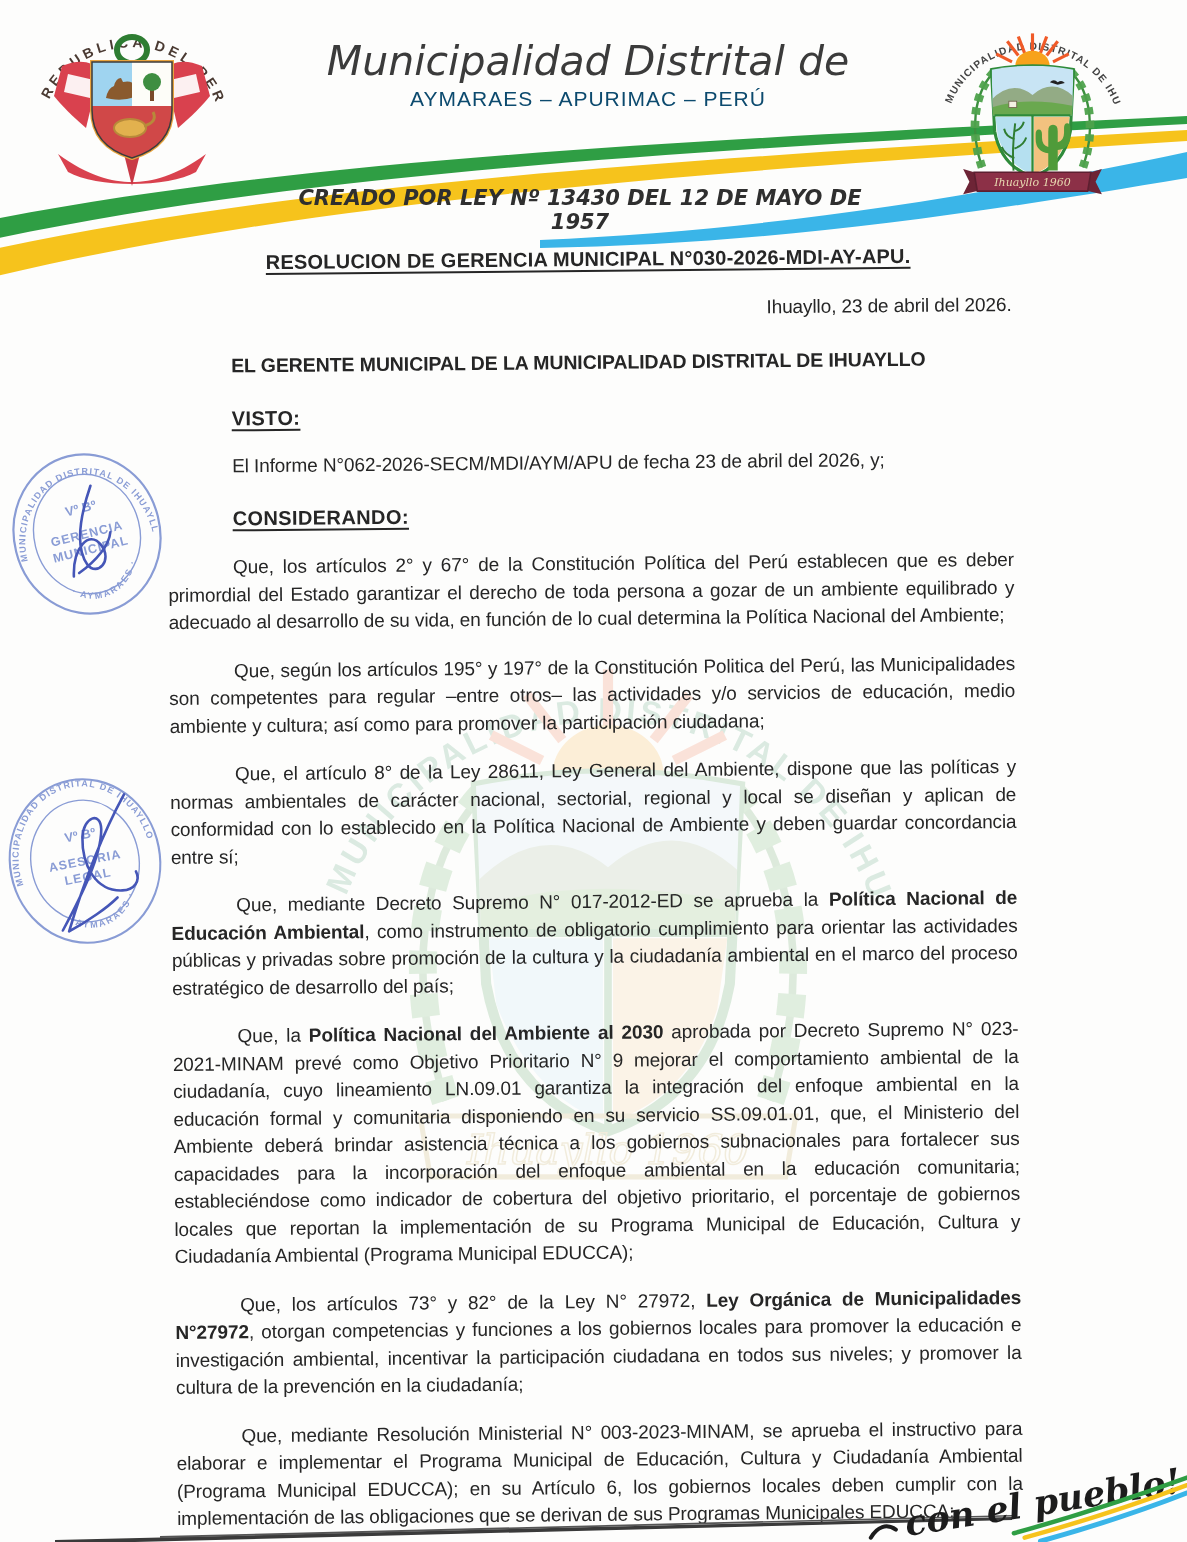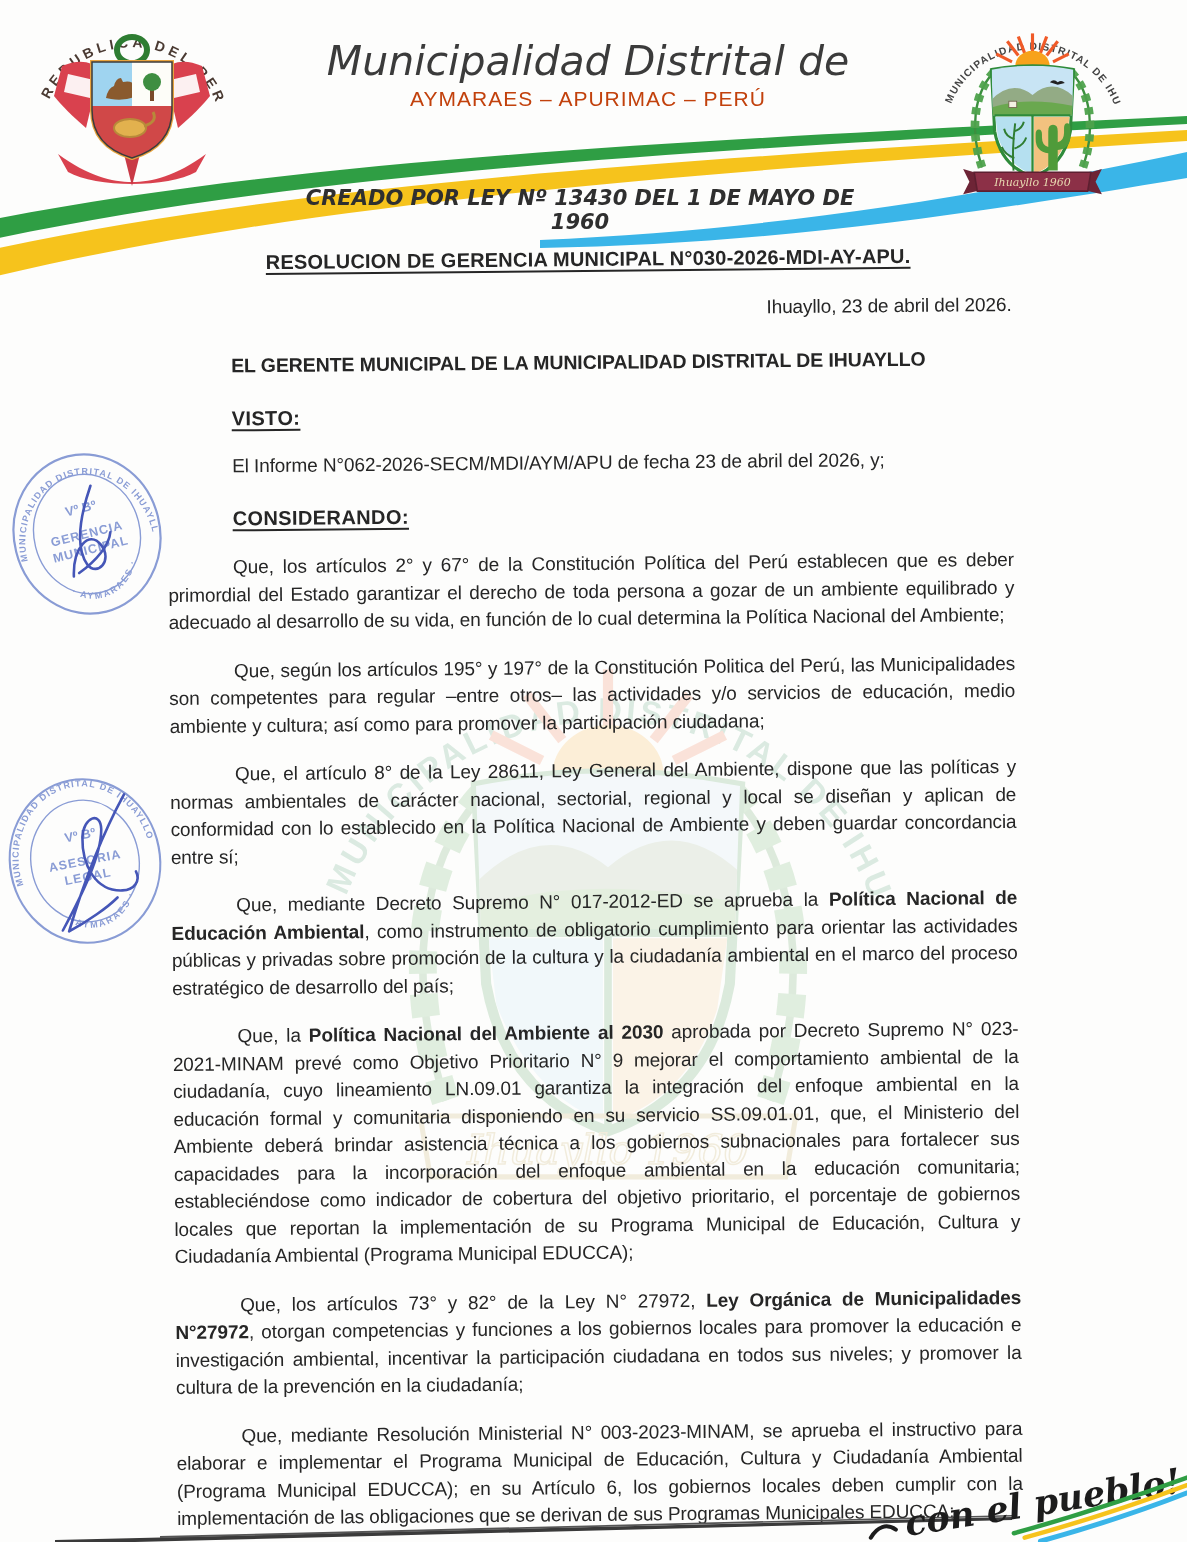--- a/index.html
+++ b/index.html
@@ -5,21 +5,21 @@
   html,body{margin:0;padding:0;background:#e8e8e8;}
   .page{position:relative;width:1187px;height:1542px;background:#fdfdfc;overflow:hidden;
         font-family:"Liberation Sans",sans-serif;}
   svg text{user-select:none;}
 
   
   .hdr-title{position:absolute;left:288px;top:18px;width:600px;text-align:center;color:#3b3b3b;
              font-family:"DejaVu Sans",sans-serif;font-style:italic;font-weight:normal;z-index:3;margin-top:20px;}
   .hdr-line1{font-size:41px;line-height:46px;letter-spacing:0px;}
   .hdr-line2{font-size:52px;line-height:54px;letter-spacing:3px;}
-  .hdr-line3{font-size:21px;line-height:30px;font-style:normal;letter-spacing:1px;color:#c2410c;
+  .hdr-line3{font-size:21px;line-height:30px;font-style:normal;letter-spacing:1px;color:#0c4a6e;
              font-family:"Liberation Sans",sans-serif;}
   .creado{position:absolute;left:280px;top:186px;width:600px;text-align:center;
           font-family:"DejaVu Sans",sans-serif;font-style:italic;font-weight:bold;
           font-size:21px;color:#2f2f2f;z-index:3;}
   .ribbon{position:absolute;left:0;top:0;z-index:1;}
   .peru-arms{position:absolute;left:28px;top:4px;z-index:2;}
   .muni-logo{position:absolute;left:930px;top:2px;z-index:2;}
 
   
   .watermark{position:absolute;left:278px;top:540px;z-index:0;opacity:0.16;}
@@ -89,21 +89,21 @@
       <ellipse cx="102" cy="124" rx="16" ry="9" fill="#e2b14e" stroke="#b8893a" stroke-width="2"></ellipse>
       <path d="M 116,122 q 14,-4 9,-14" fill="none" stroke="#b8893a" stroke-width="3"></path>
       <path d="M 64,58 L 144,58 L 144,106 Q 144,142 104,154 Q 64,142 64,106 Z" fill="none" stroke="#3c3c3c" stroke-width="1.5"></path>
     </g>
   </svg>
 
   <div class="hdr-title">
     <div class="hdr-line1">Municipalidad Distrital de</div>
     <div class="hdr-line3">AYMARAES – APURIMAC – PERÚ</div>
   </div>
-  <div class="creado">CREADO POR LEY Nº 13430 DEL 1 DE MAYO DE 1960</div>
+  <div class="creado">CREADO POR LEY Nº 13430 DEL 12 DE MAYO DE 1957</div>
 
   <svg class="muni-logo" width="205" height="200" viewBox="0 0 260 250">
     <defs>
       <path id="arcH" d="M 26,130 A 110,106 0 0 1 234,130" fill="none"></path>
       <clipPath id="clipH">
           <path d="M 78,84 Q 130,74 182,84 L 180,142 L 80,142 Z"></path>
         </clipPath>
     </defs>
     <text font-family="Liberation Sans,sans-serif" font-size="13" font-weight="bold" fill="#444" letter-spacing="1.5">
       <textPath href="#arcH" startOffset="1%">MUNICIPALIDAD DISTRITAL DE IHUAYLLO</textPath>

